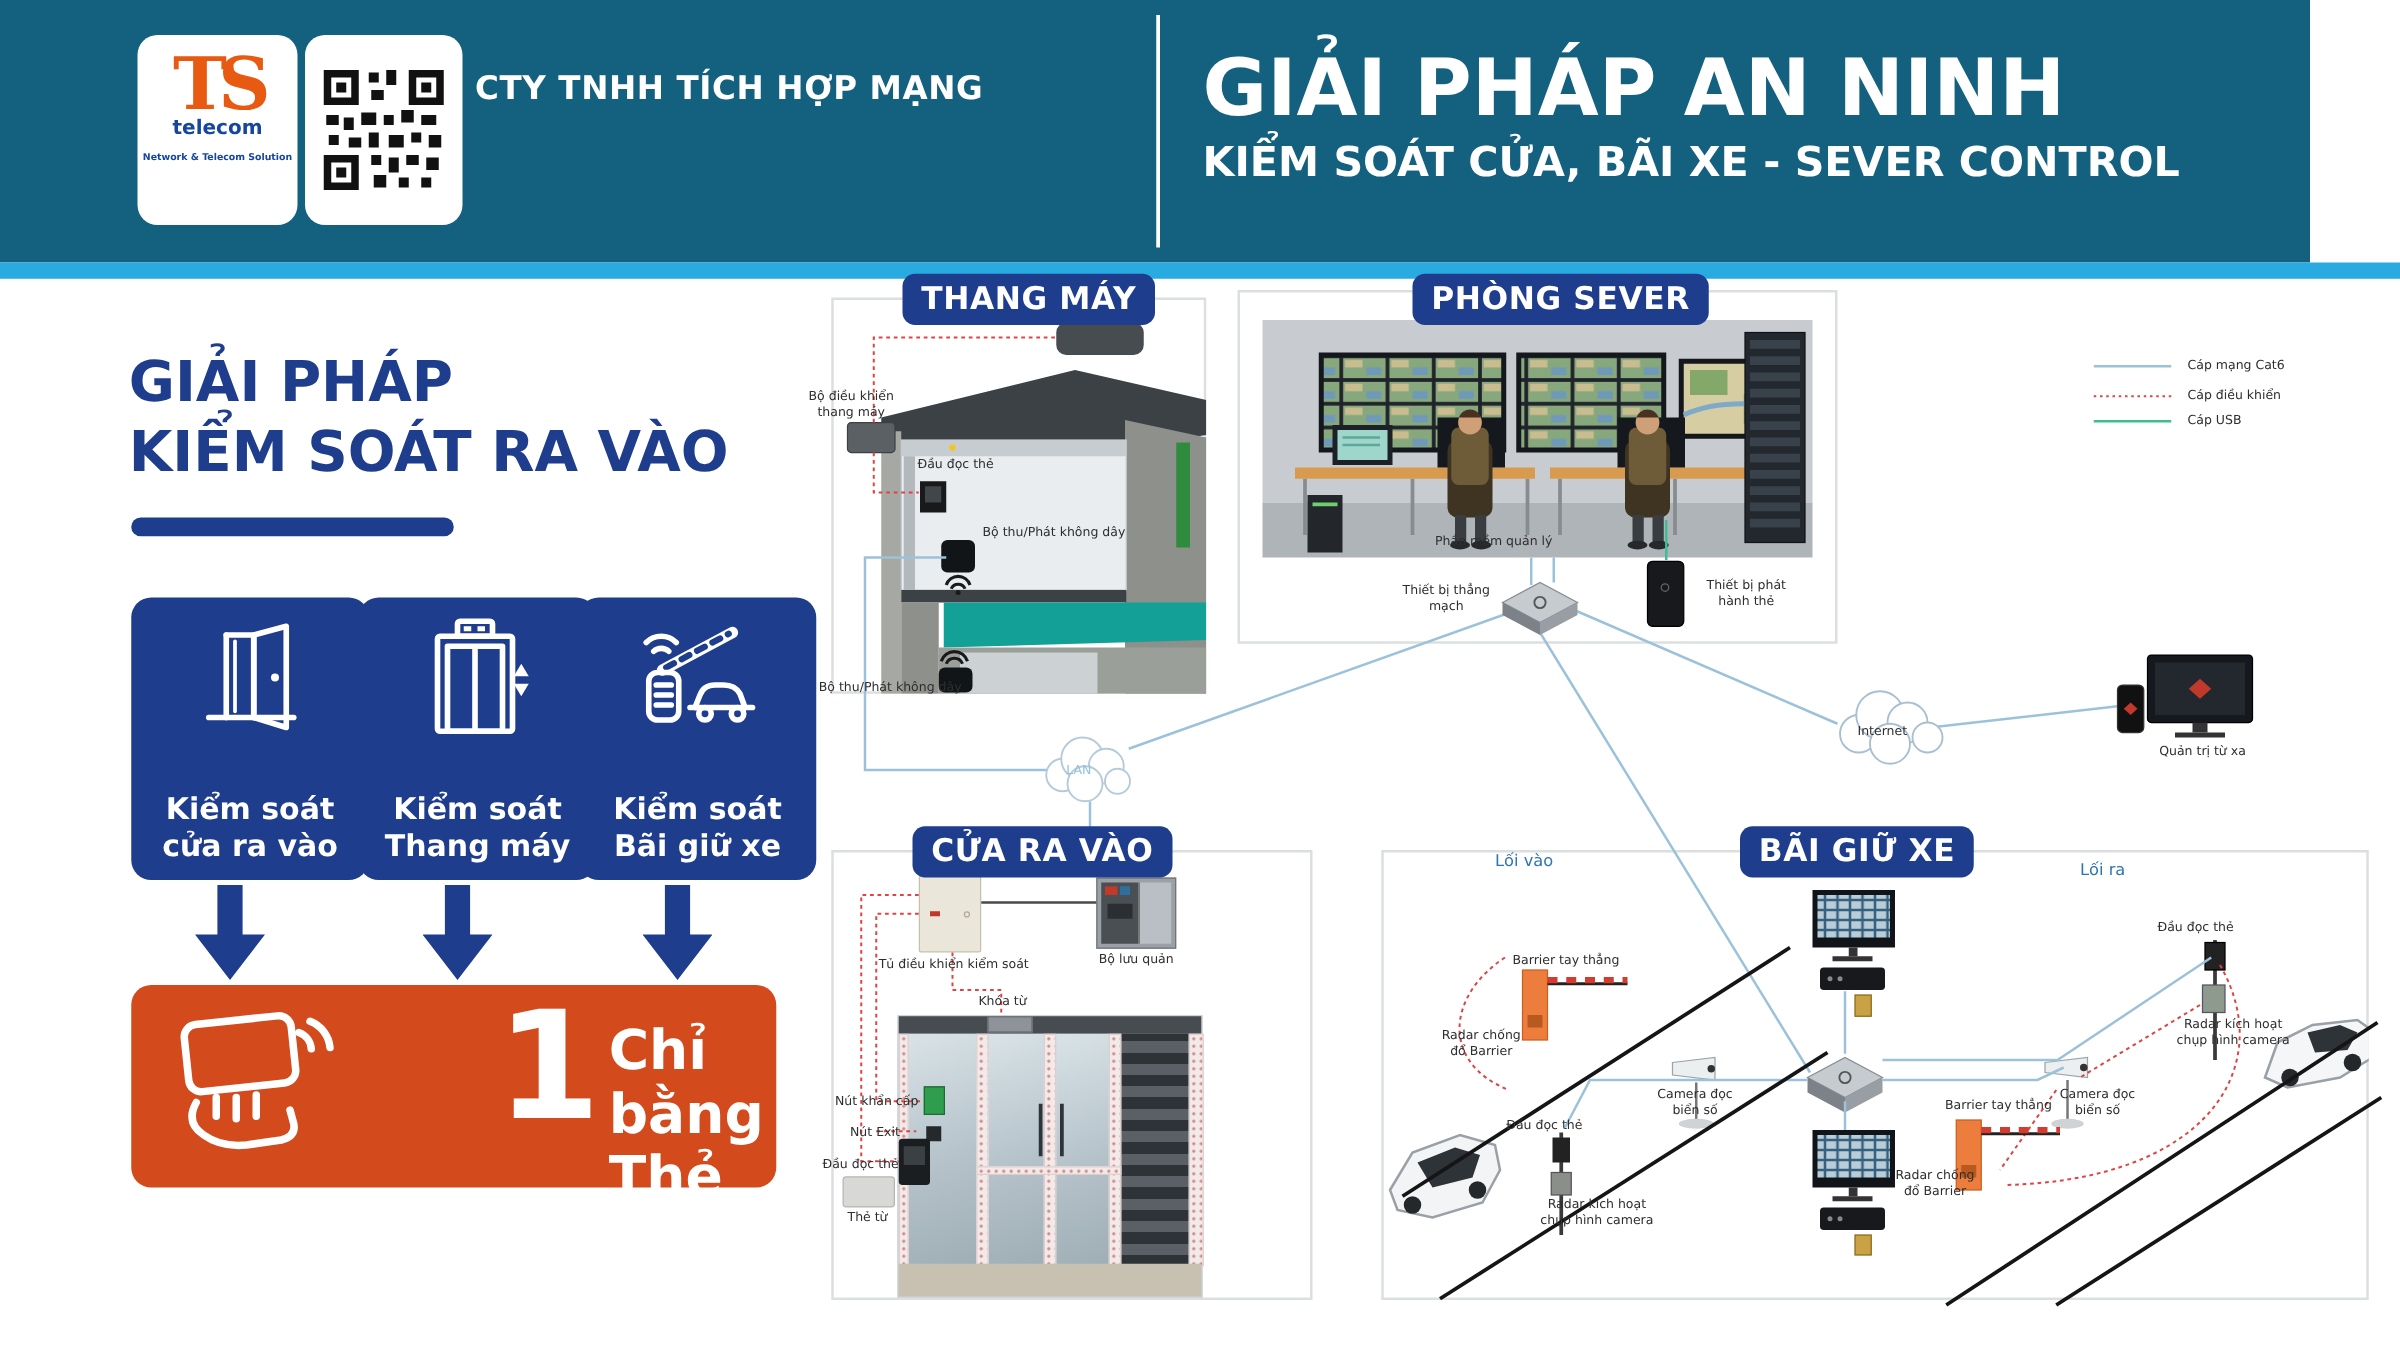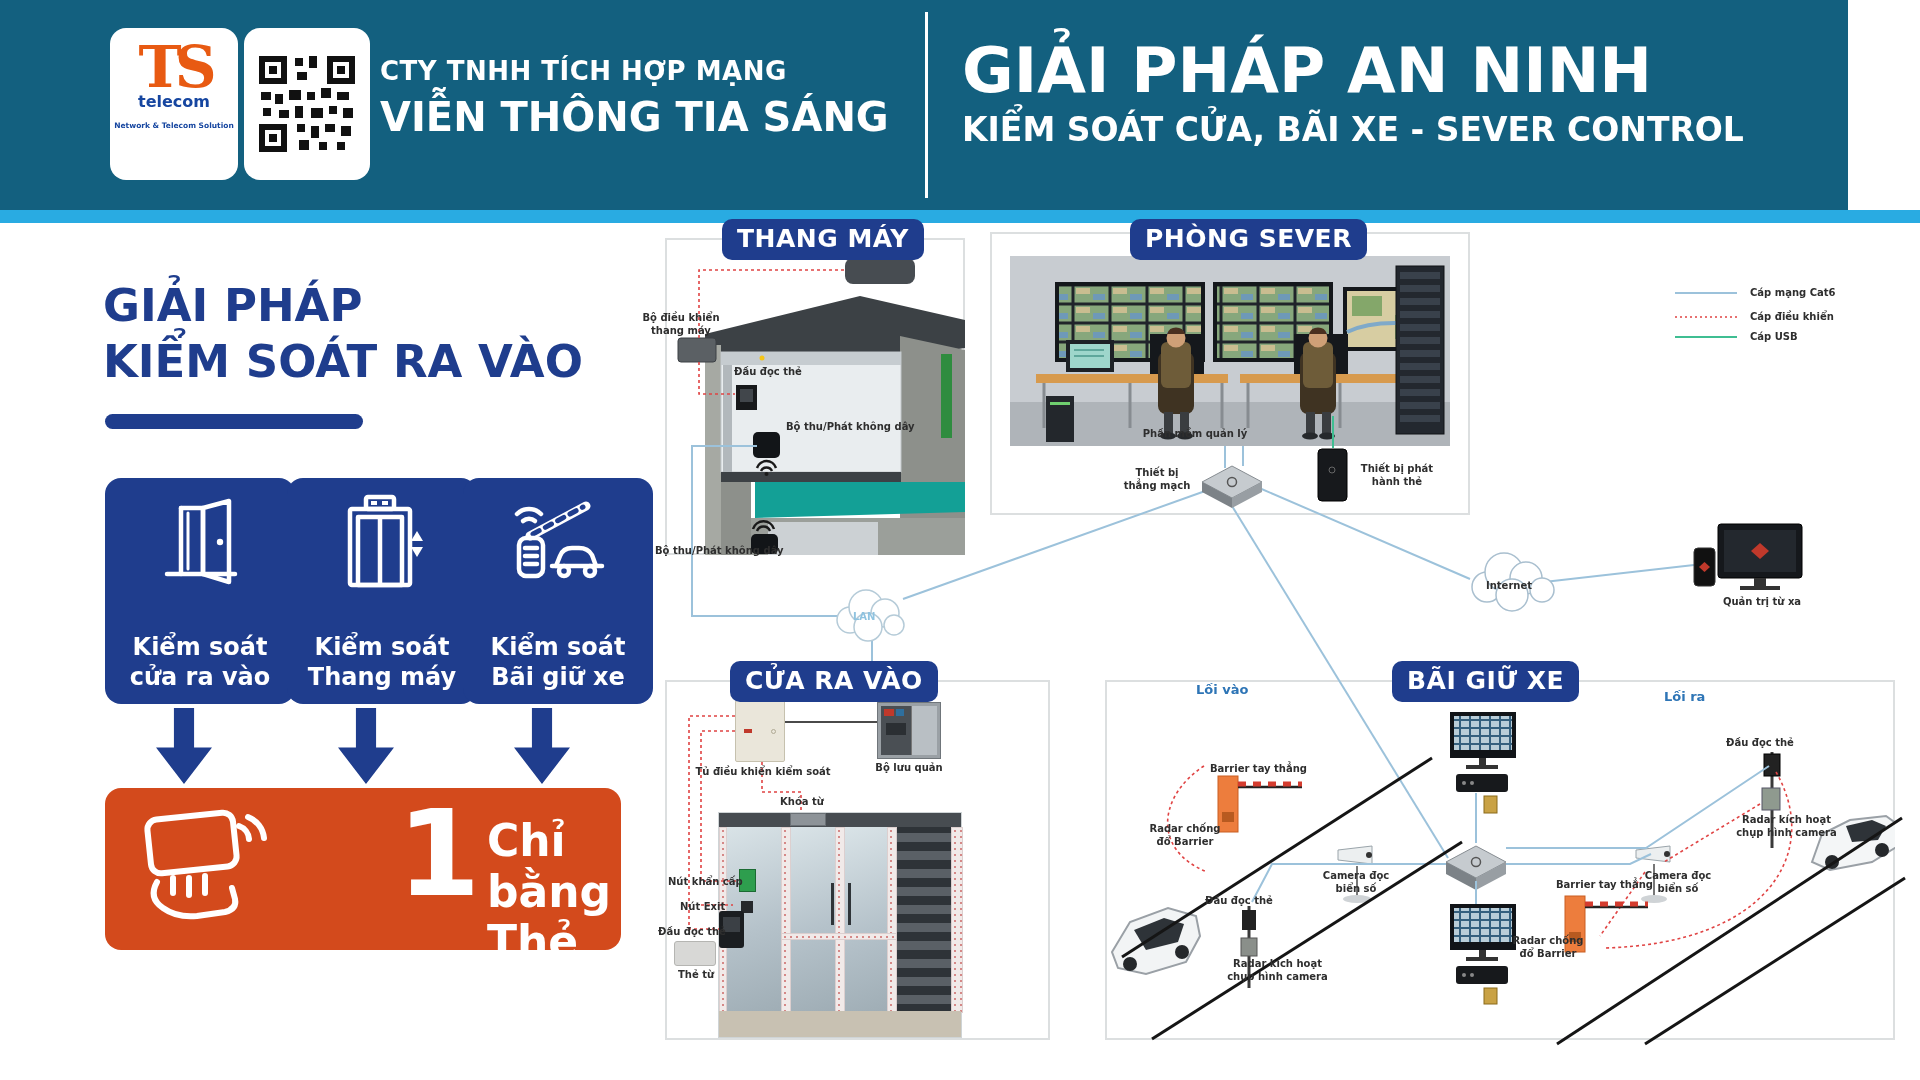--- a/index.html
+++ b/index.html
@@ -34,21 +34,21 @@
     clip-path: polygon(32% 0,68% 0,68% 52%,100% 52%,50% 100%,0 52%,32% 52%); }
   .result-box { position:absolute; left:105px; top:788px; width:516px; height:162px; background:#D34A1C; border-radius:16px; z-index:2; color:#fff; }
   .result-num { position:absolute; left:292px; top:-4px; font-size:120px; font-weight:bold; }
   .result-txt { position:absolute; left:382px; top:28px; font-size:44px; font-weight:bold; line-height:1.15; }
   
   .panel { position:absolute; background:#fff; border:2px solid #DCDFE0; z-index:1; }
   .badge { position:absolute; background:#1F3D8D; color:#fff; font-weight:bold; font-size:25px;
     padding:5px 15px 7px; border-radius:10px; z-index:7; white-space:nowrap; letter-spacing:.5px; }
   .illus { position:absolute; z-index:3; }
   .wires { position:absolute; left:0; top:0; width:1920px; height:1080px; z-index:5; pointer-events:none; }
-  .lbl { position:absolute; font-size:10px; font-weight:bold; color:#2E2E2E; line-height:1.25; z-index:6; }
+  .lbl { position:absolute; font-size:10px; font-weight:normal; color:#2E2E2E; line-height:1.25; z-index:6; }
   .c  { text-align:center; }
   .nw { white-space:nowrap; }
   .lane { font-size:13px; color:#2E75B6; }
   .lan-txt { color:#8FC3E0; }
   
   .photo { position:absolute; left:718px; top:812px; width:244px; height:226px; background:#b7c0c6; border:1px solid #cfd4d6; z-index:3; }
   .photo .beam { position:absolute; left:0; top:0; width:100%; height:14px; background:#474C51; }
   .frm { position:absolute; top:14px; height:186px; background:#F1EAE9;
     background-image: radial-gradient(circle, rgba(195,70,70,.6) 1px, transparent 1.5px); background-size:6px 6px;
     border:1px solid #dccfcf; }
@@ -105,21 +105,20 @@
           </g>
         <g fill="#111">
             <rect x="14" y="14" width="8" height="8"></rect>
             <rect x="82" y="14" width="8" height="8"></rect>
             <rect x="14" y="82" width="8" height="8"></rect>
           </g>
       </svg>
     </div>
     <div class="company">
       <div class="l1">CTY TNHH TÍCH HỢP MẠNG</div>
-      <div class="l2">VIỄN THÔNG TIA SÁNG</div>
     </div>
     <div class="hdr-divider"></div>
     <div class="main-title">
       <div class="l1">GIẢI PHÁP AN NINH</div>
       <div class="l2">KIỂM SOÁT CỬA, BÃI XE - SEVER CONTROL</div>
     </div>
   </div>
   <div class="strip"></div>
 
   <div class="left-title">

